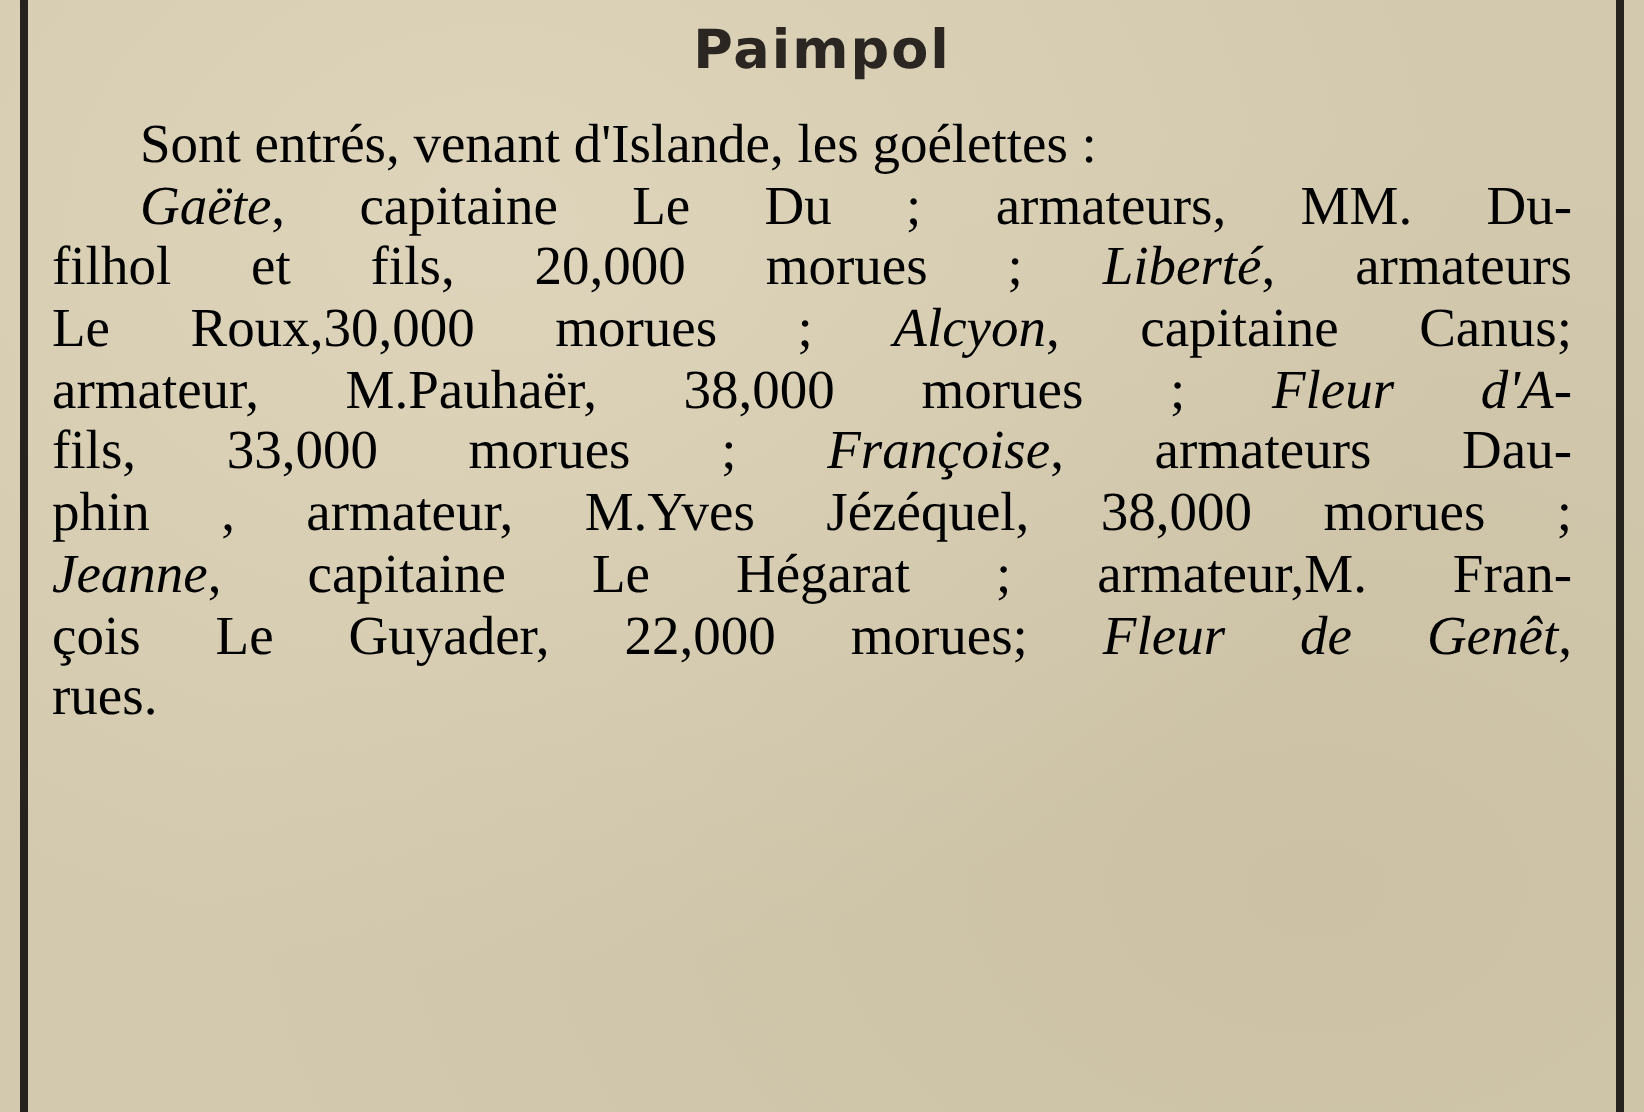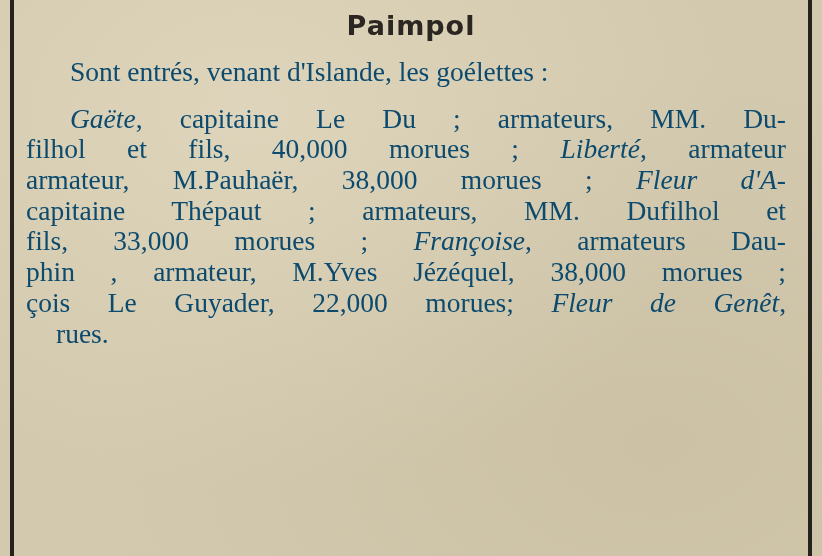--- a/index.html
+++ b/index.html
@@ -52,59 +52,58 @@
       color: #2b2621;
     }
     .column {
       position: absolute;
       left: 26px;
       top: 57px;
       width: 760px;
       font-size: 27.5px;
       line-height: 30.7px;
       text-align: justify;
-      color: #0c4a6e;
+      color: #000000;
     }
     .line {
       display: block;
       white-space: nowrap;
       text-align-last: justify;
       text-align: justify;
       height: 30.7px;
     }
     .line.first {
       padding-left: 44px;
       text-align-last: left;
     }
     .line.indent {
       padding-left: 44px;
-      margin-top: 16px;
     }
     .line.last {
       text-align-last: left;
-      margin-left: 30px;
     }
     .ship {
       font-style: italic;
     }
   </style>
 </head>
 <body>
 
 <div class="paper"></div>
 <div class="rule-left"></div>
 <div class="rule-right"></div>
 
 <div class="heading">Paimpol</div>
 
 <div class="column">
   <span class="line first">Sont entrés, venant d'Islande, les goélettes :</span>
   <div id="body-lines">
       <span class="line indent"><span class="ship">Gaëte</span><span>, capitaine Le Du ;  armateurs, MM. Du-</span></span>
-      <span class="line"><span>filhol et fils, 40,000  morues ; </span><span class="ship">Liberté</span><span>,  armateur</span></span>
+      <span class="line"><span>filhol et fils, 20,000  morues ; </span><span class="ship">Liberté</span><span>,  armateurs</span></span>
+      <span class="line"><span>Le Roux,30,000 morues ; </span><span class="ship">Alcyon</span><span>, capitaine Canus;</span></span>
       <span class="line"><span>armateur, M.Pauhaër, 38,000 morues ; </span><span class="ship">Fleur d'A-</span></span>
-      <span class="line"><span>capitaine  Thépaut ;  armateurs, MM.  Dufilhol et</span></span>
       <span class="line"><span>fils,  33,000  morues ;  </span><span class="ship">Françoise</span><span>,  armateurs Dau-</span></span>
       <span class="line"><span>phin , armateur, M.Yves Jézéquel, 38,000 morues ;</span></span>
+      <span class="line"><span class="ship">Jeanne</span><span>, capitaine Le Hégarat ; armateur,M. Fran-</span></span>
       <span class="line"><span>çois Le Guyader, 22,000 morues; </span><span class="ship">Fleur de Genêt</span><span>,</span></span>
       <span class="line last"><span>rues.</span></span>
     </div>
 </div>
 
 </body></html>

